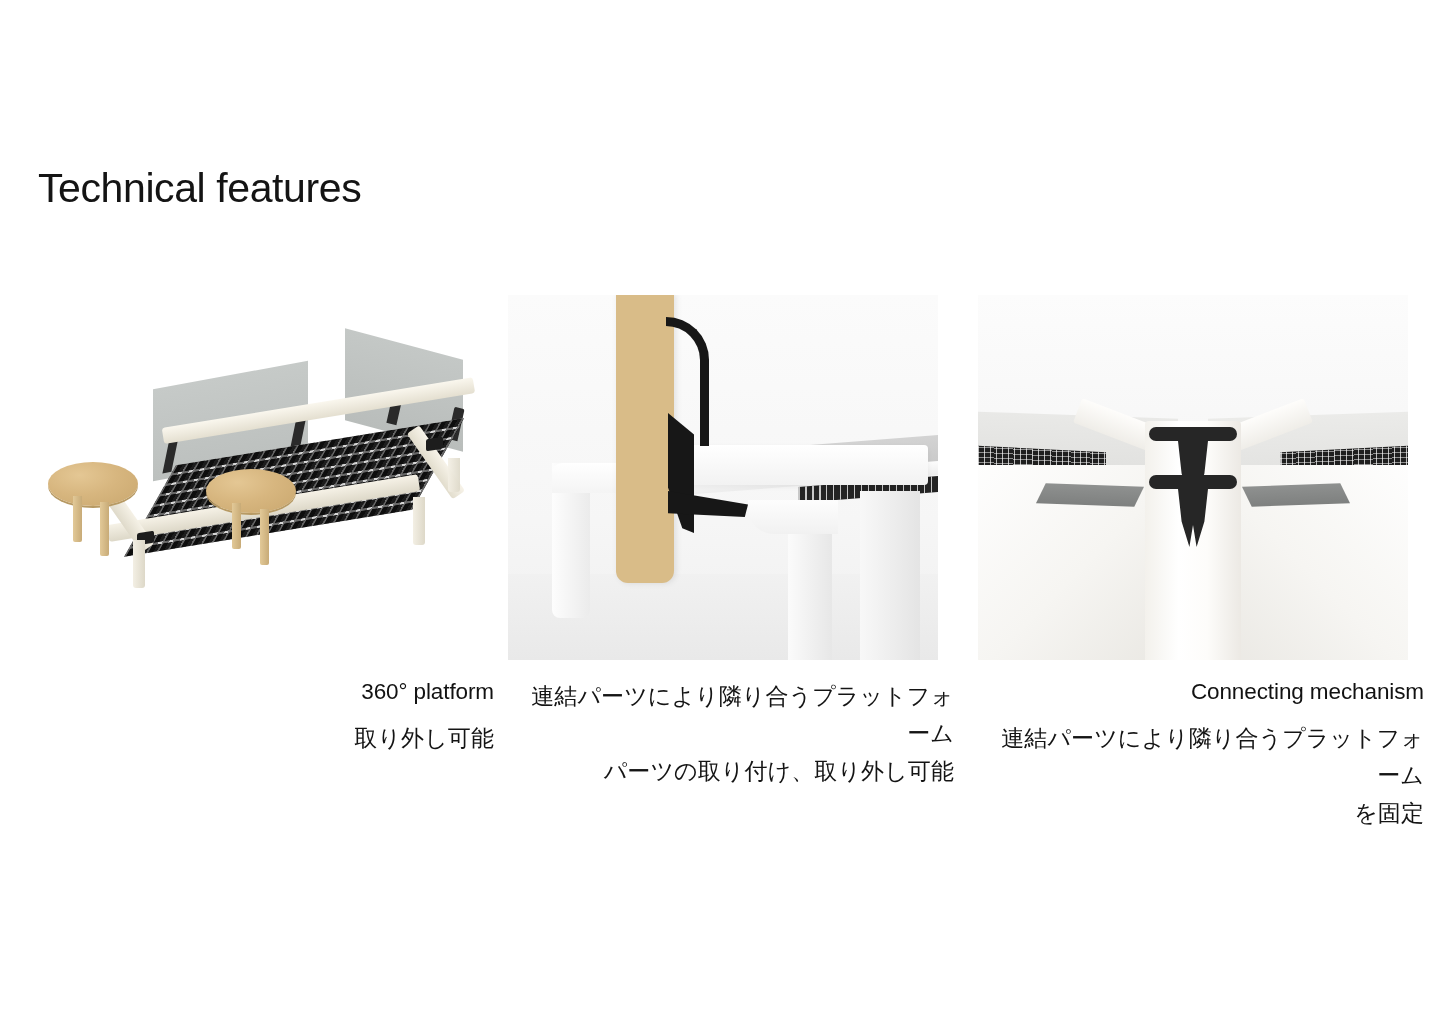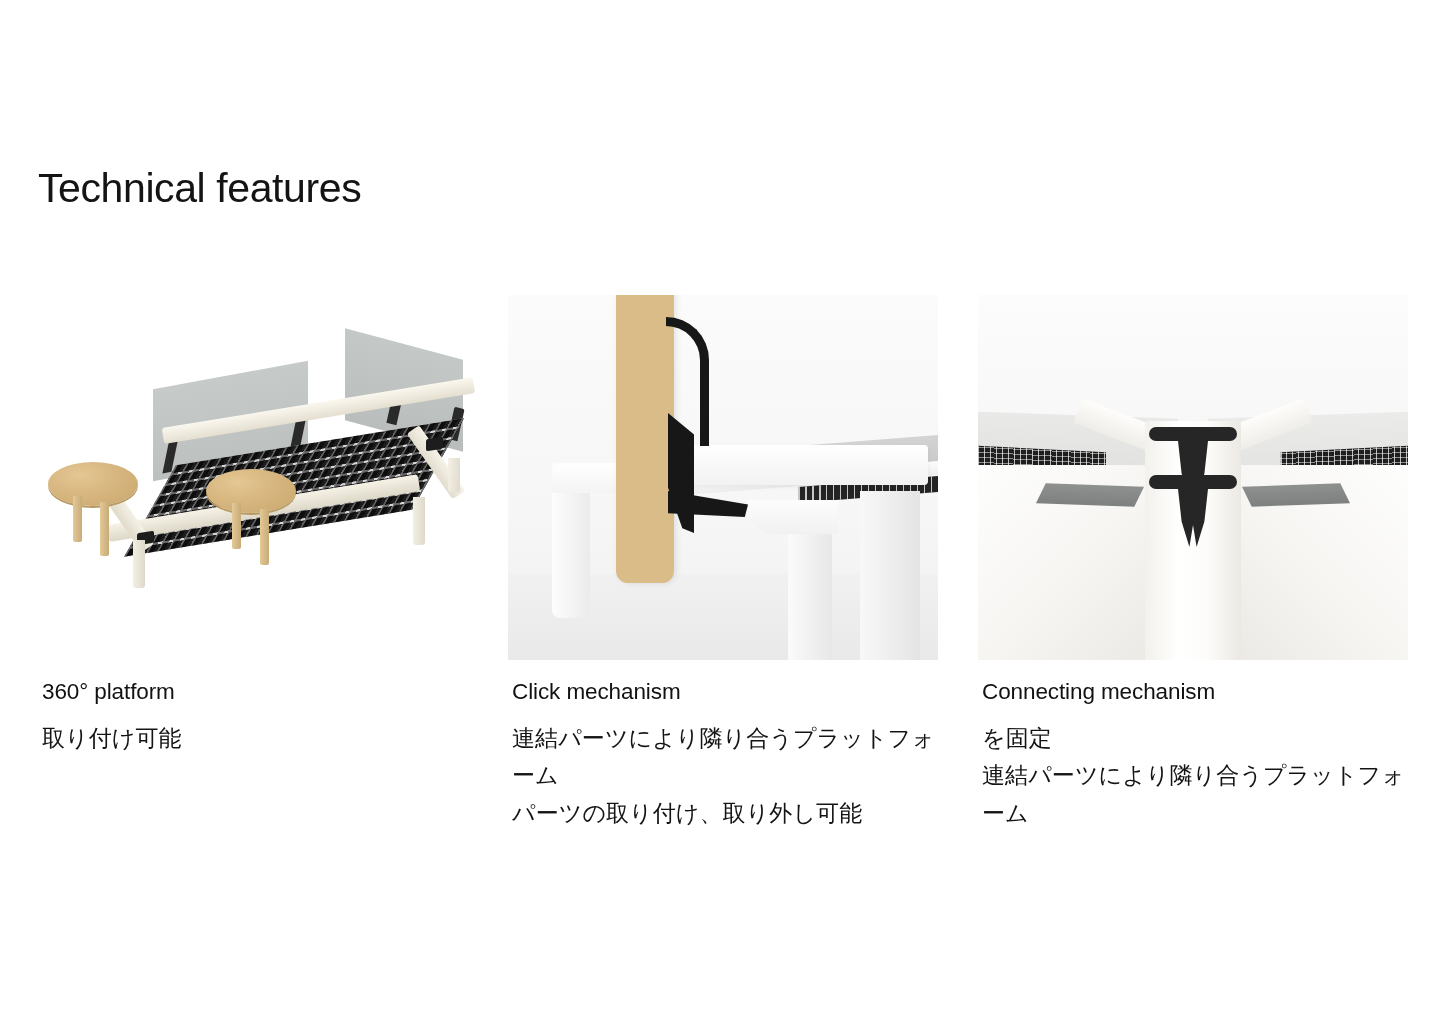--- a/index.html
+++ b/index.html
@@ -24,21 +24,21 @@
   
   .col{position:absolute;top:295px;}
   .col-1{left:38px;width:440px;}
   .col-2{left:508px;width:430px;}
   .col-3{left:978px;width:430px;}
 
   .figure{position:relative;width:100%;height:365px;overflow:hidden;}
   .fig-plain{background:#ffffff;}
   .fig-photo{background:#f7f7f7;}
 
-  .cap{position:absolute;left:4px;top:383px;width:100%;}
+  .cap{position:absolute;left:16px;top:383px;width:100%;text-align:right;}
   .cap-title{
     font-size:22.5px;font-weight:400;color:#121212;
     letter-spacing:-0.1px;line-height:1.25;margin:0 0 14px 0;
     white-space:nowrap;
   }
   .cap-body{
     font-size:23px;font-weight:400;color:#141414;
     line-height:1.62;margin:0;letter-spacing:0.1px;
   }
   .cap-body span{display:block;}
@@ -306,21 +306,21 @@
             <div class="lg a"></div>
             <div class="lg b"></div>
             <div class="top"></div>
           </div>
         </div>
       </div>
     </div>
     <div class="cap">
       <p class="cap-title">360° platform</p>
       <p class="cap-body">
-        <span>取り付け可能</span>
+        <span>取り外し可能</span>
       </p>
     </div>
   </section>
 
   <section class="col col-2">
     <div class="figure fig-photo">
       <div class="f2">
         <div class="floor"></div>
         <div class="seat"></div>
         <div class="seat-edge"></div>
@@ -329,21 +329,20 @@
         <div class="legL"></div>
         <div class="legR"></div>
         <div class="legR2"></div>
         <div class="wood"></div>
         <div class="hookArc"></div>
         <div class="hookBody"></div>
         <div class="hookTail"></div>
       </div>
     </div>
     <div class="cap">
-      <p class="cap-title">Click mechanism</p>
       <p class="cap-body">
         <span>連結パーツにより隣り合うプラットフォーム</span>
         <span>パーツの取り付け、取り外し可能</span>
       </p>
     </div>
   </section>
 
   <section class="col col-3">
     <div class="figure fig-photo">
       <div class="f3">
@@ -365,22 +364,22 @@
         </div>
         <div class="conn c-bot">
           <div class="bar"></div>
           <div class="stem"></div>
         </div>
       </div>
     </div>
     <div class="cap">
       <p class="cap-title">Connecting mechanism</p>
       <p class="cap-body">
+        <span>連結パーツにより隣り合うプラットフォーム</span>
         <span>を固定</span>
-        <span>連結パーツにより隣り合うプラットフォーム</span>
       </p>
     </div>
   </section>
 
   <div class="footer">
     
     
     
   </div>
 

